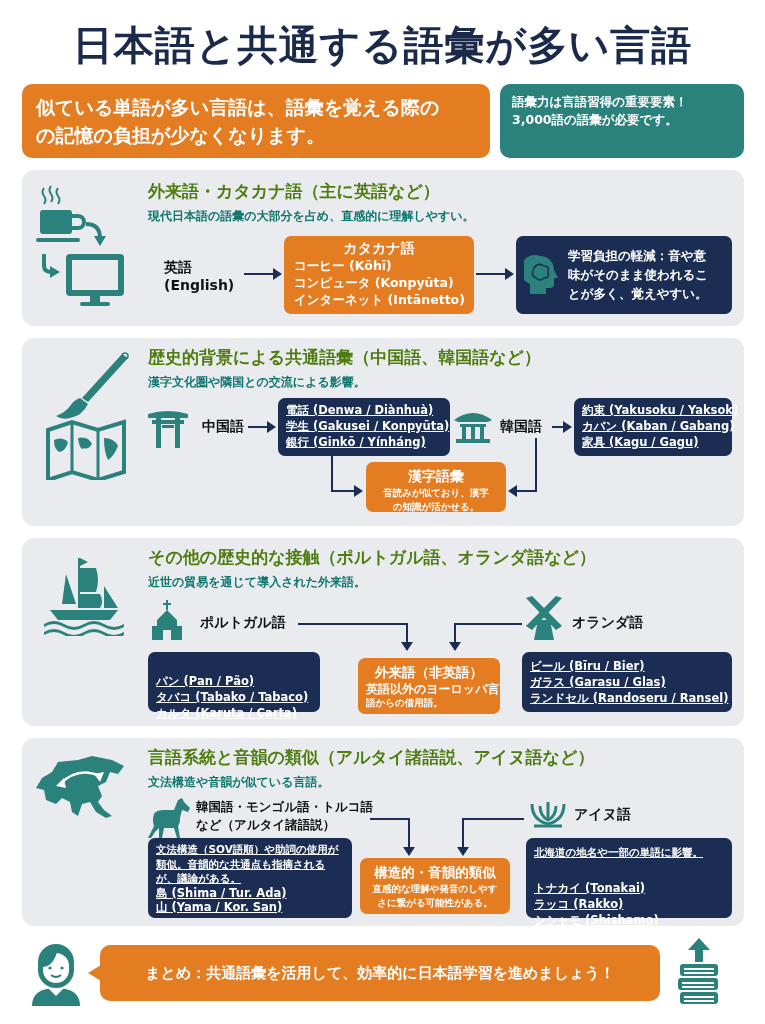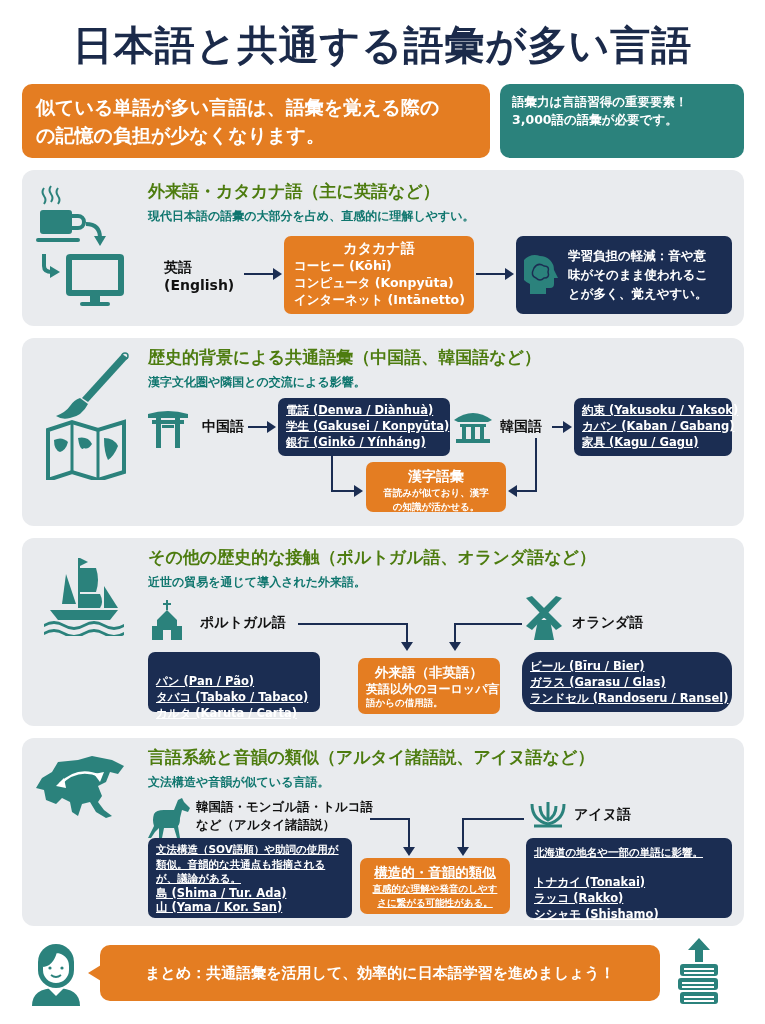--- a/index.html
+++ b/index.html
@@ -241,21 +241,21 @@
     <span class="line">タバコ (Tabako / Tabaco)</span>
     <span class="line">カルタ (Karuta / Carta)</span>
   </div>
 
   <div class="box orange" style="left:336px; top:120px; width:142px; height:56px; padding:4px 8px;">
     <span class="line" style="font-size:13.5px; line-height:20px; text-align:center;">外来語（非英語）</span>
     <span class="line" style="font-size:12px; line-height:14px;">英語以外のヨーロッパ言</span>
     <span class="line" style="font-size:9.5px; line-height:14px;">語からの借用語。</span>
   </div>
 
-  <div class="box navy" style="left:500px; top:114px; width:210px; height:60px; padding:6px 8px; font-size:11.5px; line-height:16px;border-radius:17px;">
+  <div class="box navy" style="left:500px; top:114px; width:210px; height:60px; padding:6px 8px; font-size:11.5px; line-height:16px;">
     <span class="line">ビール (Bīru / Bier)</span>
     <span class="line">ガラス (Garasu / Glas)</span>
     <span class="line">ランドセル (Randoseru / Ransel)</span>
   </div>
 </div>
 
 <div class="section" style="top:738px; height:188px;">
   <svg class="icon" style="left:12px; top:16px;" width="94" height="70" viewBox="0 0 94 70">
     <path fill="#2b827c" d="M8 24 l10 -6 l6 -10 l20 -2 l14 -4 l20 4 l12 6 l-6 8 l-8 -2 l-4 10 l-8 4 l4 10 l-4 6 l6 8 l8 6 l-6 2 l-10 -6 l-6 -10 l-8 2 l-4 12 l-6 -4 l-2 -10 l-8 -4 l-6 6 l-10 -4 l-2 -10 l-8 -2z"></path>
     <path d="M26 30 q18 -18 40 -8" fill="none" stroke="#fff" stroke-width="2.5"></path>
@@ -289,28 +289,28 @@
   <div class="label" style="left:552px; top:68px;">アイヌ語</div>
 
   <div class="box navy" style="left:126px; top:100px; width:204px; height:80px; padding:4px 8px; font-size:10.5px; line-height:14.5px;">
     <span class="line">文法構造（SOV語順）や助詞の使用が</span>
     <span class="line">類似。音韻的な共通点も指摘される</span>
     <span class="line">が、議論がある。</span>
     <span class="line" style="font-size:11.5px;">島 (Shima / Tur. Ada)</span>
     <span class="line" style="font-size:11.5px;">山 (Yama / Kor. San)</span>
   </div>
 
-  <div class="box orange" style="left:338px; top:120px; width:150px; height:56px; padding:4px 6px; text-align:center;text-decoration:underline;">
+  <div class="box orange" style="left:338px; top:120px; width:150px; height:56px; padding:4px 6px; text-align:center;">
     <span class="line" style="font-size:13.5px; line-height:20px;">構造的・音韻的類似</span>
     <span class="line" style="font-size:9.5px; line-height:14px;">直感的な理解や発音のしやす</span>
     <span class="line" style="font-size:9.5px; line-height:14px;">さに繋がる可能性がある。</span>
   </div>
 
   <div class="box navy" style="left:504px; top:100px; width:206px; height:80px; padding:6px 8px; font-size:11.5px; line-height:16px;">
-    <span class="line" style="font-size:10.5px; margin-bottom:14px;">北海道の地名や一部の単語に影響。</span>
+    <span class="line" style="font-size:10.5px; margin-bottom:20px;">北海道の地名や一部の単語に影響。</span>
     <span class="line">トナカイ (Tonakai)</span>
     <span class="line">ラッコ (Rakko)</span>
     <span class="line">シシャモ (Shishamo)</span>
   </div>
 </div>
 
 <svg class="icon" style="left:28px; top:940px;" width="56" height="66" viewBox="0 0 56 66">
   <g>
     <path d="M28 4 a18 18 0 0 1 18 18 v8 a18 18 0 0 1 -36 0 v-8 a18 18 0 0 1 18 -18z" fill="#2b827c"></path>
     <path d="M28 12 a14 14 0 0 1 14 14 v4 a14 14 0 0 1 -28 0 v-4 q10 0 14 -14z" fill="#fff" stroke="#2b827c" stroke-width="2"></path>

